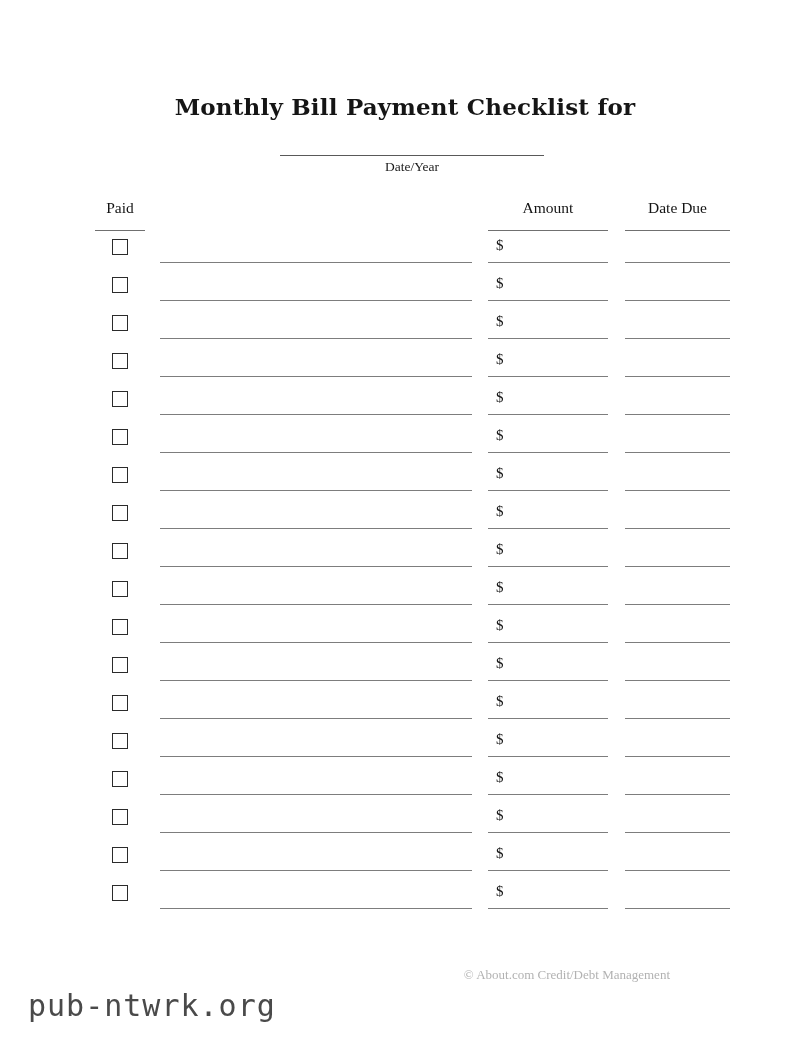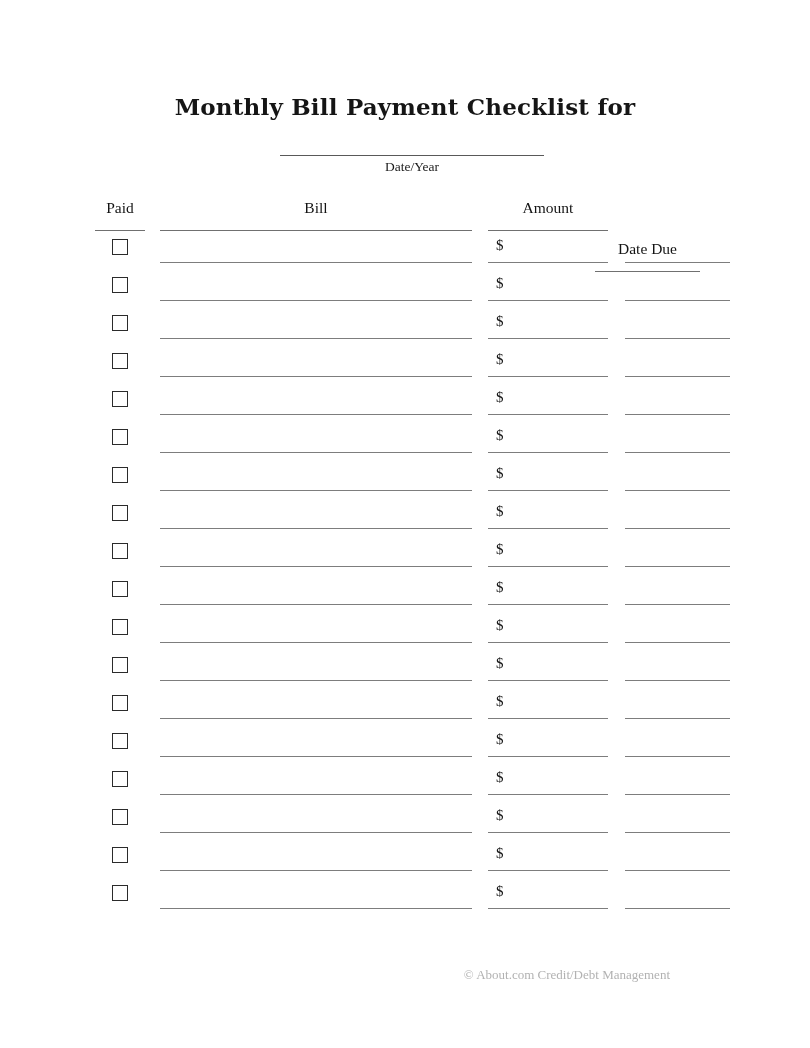--- a/index.html
+++ b/index.html
@@ -61,21 +61,21 @@
     text-align: center;
     font-size: 15.5px;
     color: #141414;
     padding-bottom: 13px;
     border-bottom: 1.2px solid #707070;
     line-height: 1.15;
   }
   .hdr-paid   { left: 95px;  top: 199px; width: 50px; }
   .hdr-bill   { left: 160px; top: 199px; width: 312px; }
   .hdr-amount { left: 488px; top: 199px; width: 120px; }
-  .hdr-date   { left: 595px; top: 199px; width: 105px; margin-top: 41px; }
+  .hdr-date   { left: 625px; top: 199px; width: 105px; }
 
   
   .rows {
     position: absolute;
     top: 232px;
     left: 0;
     width: 810px;
   }
   .bill-row {
     position: relative;
@@ -165,21 +165,20 @@
 <div class="page">
 
   <div class="doc-title">Monthly Bill Payment Checklist for</div>
 
   <div class="monthyear-block">
     <div class="monthyear-rule"></div>
     <div class="monthyear-label">Date/Year</div>
   </div>
 
   <div class="col-header hdr-paid">Paid</div>
-  <div class="col-header hdr-bill">Bill</div>
   <div class="col-header hdr-amount">Amount</div>
   <div class="col-header hdr-date">Date Due</div>
 
   <div class="rows" id="rows-container">
       <div class="bill-row">
         <div class="cb-cell">
           <div class="checkbox"></div>
         </div>
         <div class="bill-cell"><span></span></div>
         <div class="amount-cell"><span class="dollar">$</span><span></span></div>
@@ -320,14 +319,15 @@
         <div class="bill-cell"><span></span></div>
         <div class="amount-cell"><span class="dollar">$</span><span></span></div>
         <div class="date-cell"><span></span></div>
       </div>
     </div>
 
   <div class="footer-credit">
     <div>© About.com Credit/Debt Management</div>
   </div>
 
+  <div class="watermark">pub-ntwrk.org</div>
 
 </div>
 
 </body></html>

